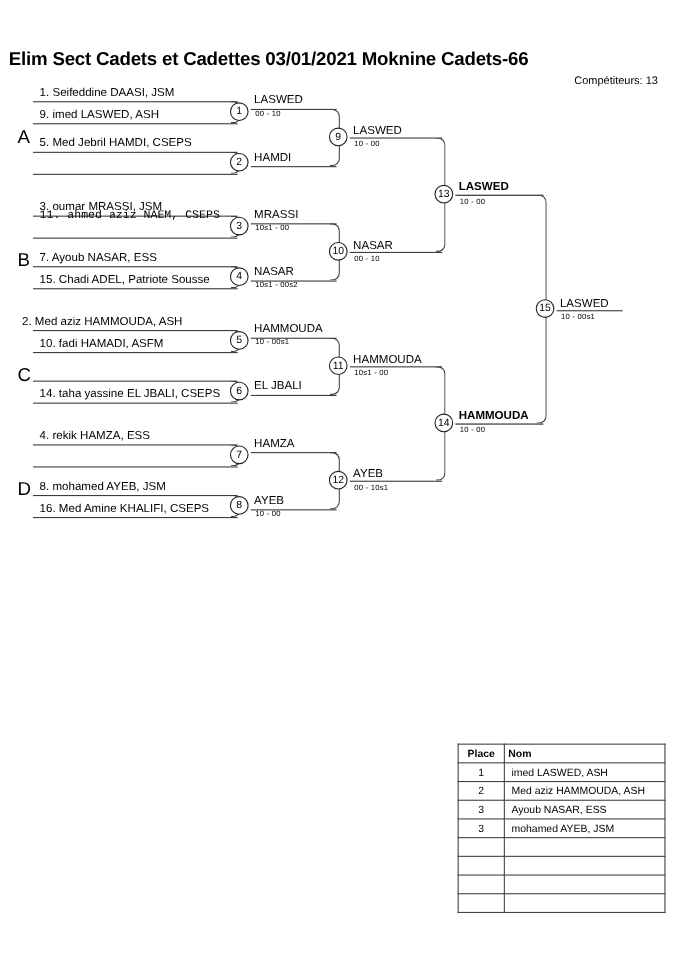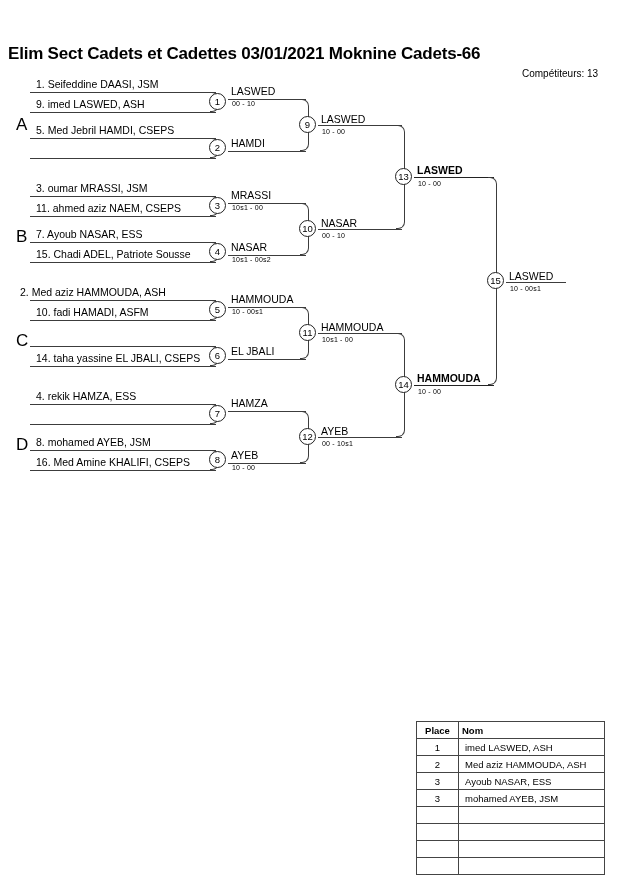--- a/index.html
+++ b/index.html
@@ -55,21 +55,21 @@
     border-left:0;border-radius:0 7px 7px 0;
   }
 
   
   #results-title{
     position:absolute;left:417px;top:655px;width:188px;
     text-align:center;font-size:11px;font-weight:bold;
   }
   #results-table{
     position:absolute;left:416px;top:676px;width:189px;
-    border-collapse:collapse;border:1.6px solid #000;background:#fff;margin-top:45px;
+    border-collapse:collapse;border:1.6px solid #000;background:#fff;
   }
   #results-table td,#results-table th{
     border:1px solid #444;font-size:9.5px;height:17px;padding:0 3px;
     font-weight:normal;box-sizing:border-box;
   }
   #results-table th{font-weight:bold;text-align:center;}
   #results-table td.place{width:42px;text-align:center;}
   #results-table td.nom{text-align:left;padding-left:6px;}
   #results-table th.nom{text-align:left;}
 </style>
@@ -94,21 +94,21 @@
 
   <div class="pname" style="left:36px;top:125px;">5. Med Jebril HAMDI, CSEPS</div>
   <div class="hline" style="left:30px;top:138px;width:186px;"></div>
 
   <div class="pname" style="left:36px;top:145px;"></div>
   <div class="hline" style="left:30px;top:158px;width:186px;"></div>
 
   <div class="pname" style="left:36px;top:183px;">3. oumar MRASSI, JSM</div>
   <div class="hline" style="left:30px;top:196px;width:186px;"></div>
 
-  <div class="pname" style="left:36px;top:203px;">11. ahmed aziz NAEM, CSEPS</div>
+  <div class="pname" style="left:36px;top:191px;font-family:Liberation Mono, monospace;">11. ahmed aziz NAEM, CSEPS</div>
   <div class="hline" style="left:30px;top:216px;width:186px;"></div>
 
   <div class="pname" style="left:36px;top:229px;">7. Ayoub NASAR, ESS</div>
   <div class="hline" style="left:30px;top:242px;width:186px;"></div>
 
   <div class="pname" style="left:36px;top:249px;">15. Chadi ADEL, Patriote Sousse</div>
   <div class="hline" style="left:30px;top:262px;width:186px;"></div>
 
   <div class="pname" style="left:20px;top:287px;">2. Med aziz HAMMOUDA, ASH</div>
   <div class="hline" style="left:30px;top:300px;width:186px;"></div>

